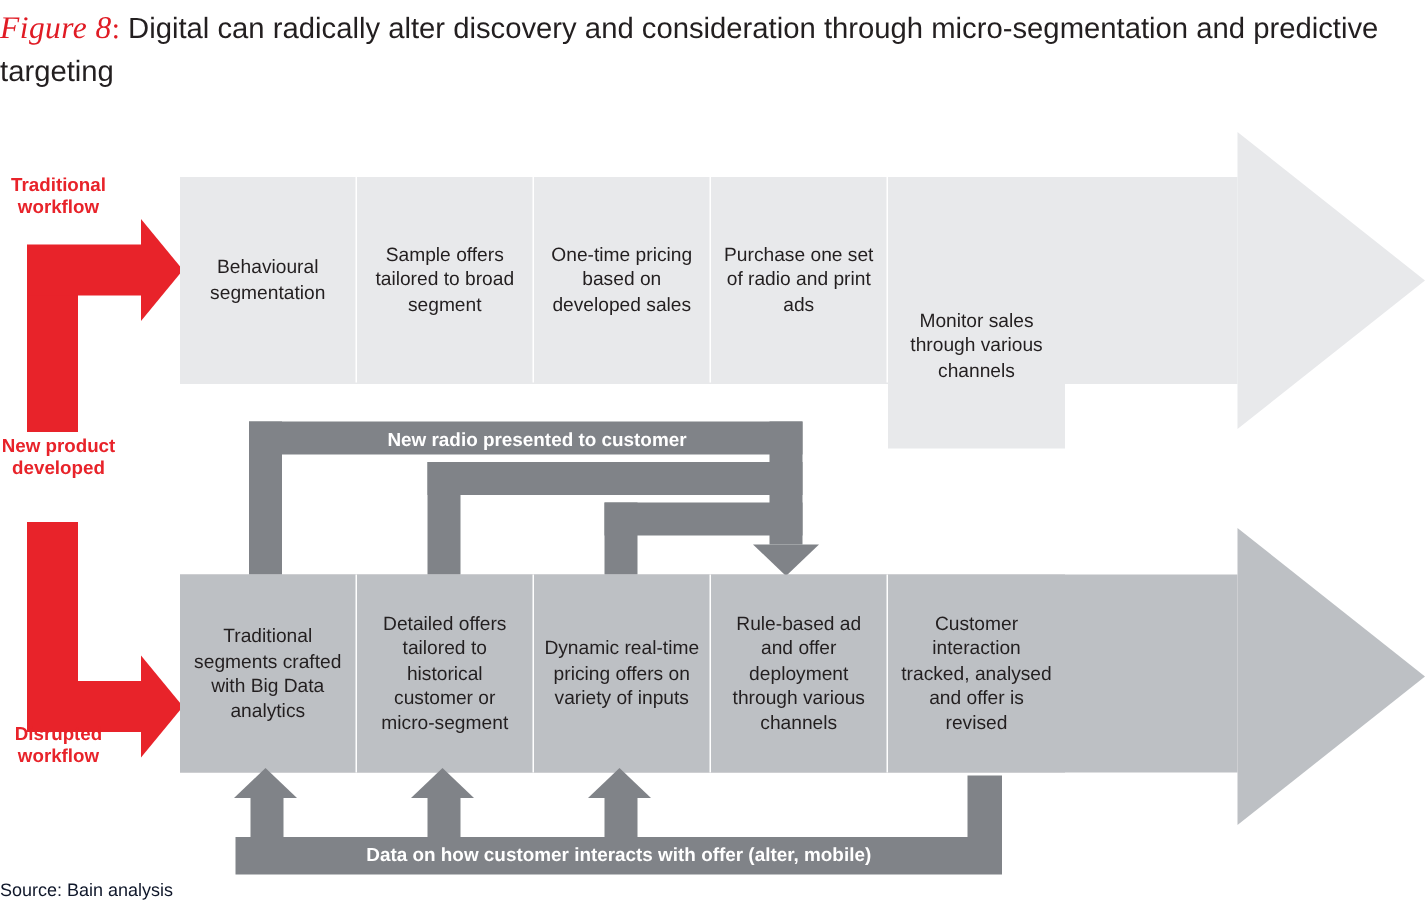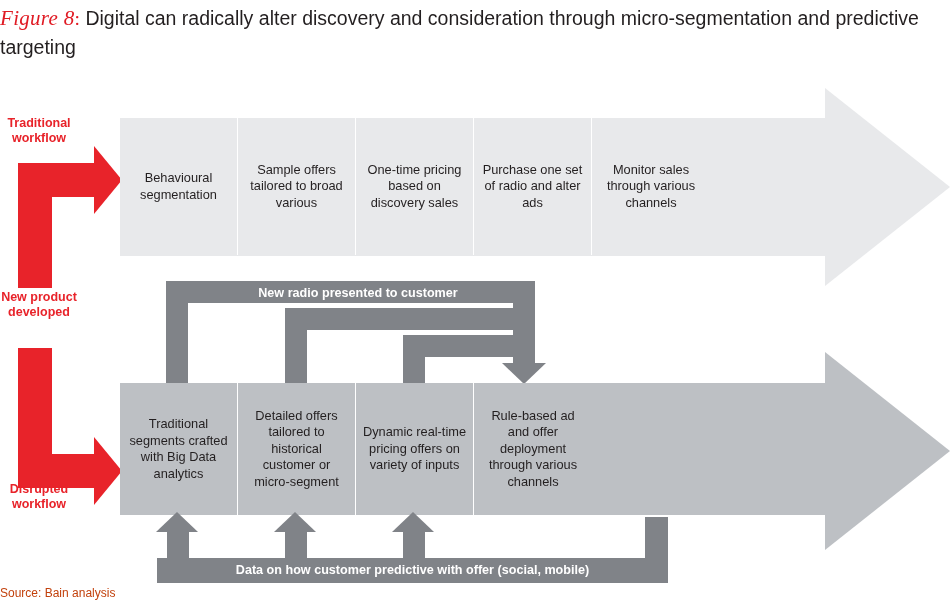--- a/index.html
+++ b/index.html
@@ -70,21 +70,21 @@
   #row-top{left:120px;top:118px;width:590px;height:137px;}
   #row-bottom{left:120px;top:383px;width:590px;height:132px;}
 
   .cell{
     width:118px;height:100%;box-sizing:border-box;
     display:flex;align-items:center;justify-content:center;
     text-align:center;font-size:12.8px;line-height:16.5px;color:#231f20;
     padding:0 6px;
   }
   #row-top .cell{background:#e8e9eb;border-right:1.5px solid #ffffff;}
-  #row-top .cell:last-child{border-right:none;}
+  #row-top .cell:last-child{border-right:none;margin-top:44px;}
   #row-bottom .cell{background:#bdc0c4;border-right:1.5px solid #ffffff;}
   #row-bottom .cell:last-child{border-right:none;}
 
   
   .gs{position:absolute;background:#808388;}
 
   
   #loop1-top{left:166px;top:281px;width:369px;height:22px;}
   #loop1-left{left:166px;top:281px;width:22px;height:102px;}
   
@@ -120,21 +120,21 @@
   #up3-stem{left:403px;top:530px;height:32px;}
   #up3-head{left:392px;top:512px;}
   #data-label{
     position:absolute;left:157px;top:559px;width:511px;height:23px;
     color:#ffffff;font-size:12.6px;font-weight:bold;line-height:23px;
     text-align:center;
   }
 
   
   #source{
-    position:absolute;left:0;top:586px;font-size:12px;color:#c2410c;text-align:center;
+    position:absolute;left:0;top:586px;font-size:12px;color:#0f172a;text-align:center;
   }
 </style>
 </head>
 <body>
 
 <div class="page">
 
   <div class="title">
     <span class="fig">Figure 8</span><span class="figcolon">:</span>
     <span>Digital can radically alter discovery and consideration through micro-segmentation and predictive targeting</span>
@@ -156,48 +156,49 @@
   <div class="redshape" id="red-bot-vert"></div>
   <div class="redshape" id="red-bot-horz"></div>
   <div class="redshape" id="red-bot-head"></div>
 
   <div class="redlabel" id="lbl-traditional">Traditional workflow</div>
   <div class="redlabel" id="lbl-newproduct">New product developed</div>
   <div class="redlabel" id="lbl-disrupted">Disrupted workflow</div>
 
   <div class="row" id="row-top">
     <div class="cell">Behavioural segmentation</div>
-    <div class="cell">Sample offers tailored to broad various</div>
-    <div class="cell">One-time pricing based on discovery sales</div>
-    <div class="cell">Purchase one set of radio and alter ads</div>
+    <div class="cell">Sample offers tailored to broad segment</div>
+    <div class="cell">One-time pricing based on developed sales</div>
+    <div class="cell">Purchase one set of radio and print ads</div>
     <div class="cell">Monitor sales through various channels</div>
   </div>
 
   <div class="gs" id="loop1-top"></div>
   <div class="gs" id="loop1-left"></div>
   <div class="gs" id="loop2-top"></div>
   <div class="gs" id="loop2-left"></div>
   <div class="gs" id="loop3-top"></div>
   <div class="gs" id="loop3-left"></div>
   <div class="gs" id="loop-stem"></div>
   <div id="loop-head"></div>
   <div id="loop-label">New radio presented to customer</div>
 
   <div class="row" id="row-bottom">
     <div class="cell">Traditional segments crafted with Big Data analytics</div>
     <div class="cell">Detailed offers tailored to historical customer or micro-segment</div>
     <div class="cell">Dynamic real-time pricing offers on variety of inputs</div>
     <div class="cell">Rule-based ad and offer deployment through various channels</div>
+    <div class="cell">Customer interaction tracked, analysed and offer is revised</div>
   </div>
 
   <div class="gs" id="data-bar"></div>
   <div class="gs" id="data-right-vert"></div>
   <div class="upstem" id="up1-stem"></div>
   <div class="uphead" id="up1-head"></div>
   <div class="upstem" id="up2-stem"></div>
   <div class="uphead" id="up2-head"></div>
   <div class="upstem" id="up3-stem"></div>
   <div class="uphead" id="up3-head"></div>
-  <div id="data-label">Data on how customer predictive with offer (social, mobile)</div>
+  <div id="data-label">Data on how customer interacts with offer (alter, mobile)</div>
 
   <div id="source">Source: Bain analysis</div>
 
 </div>
 
 </body></html>

